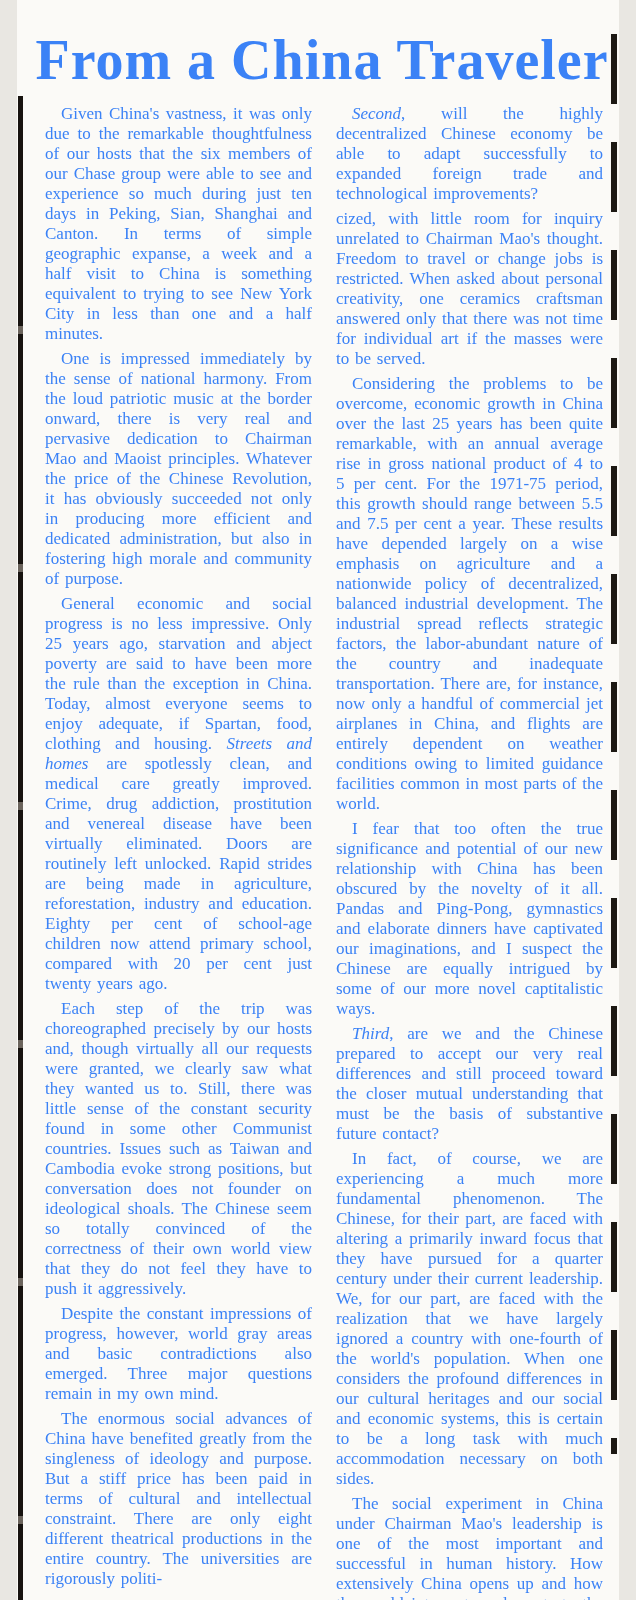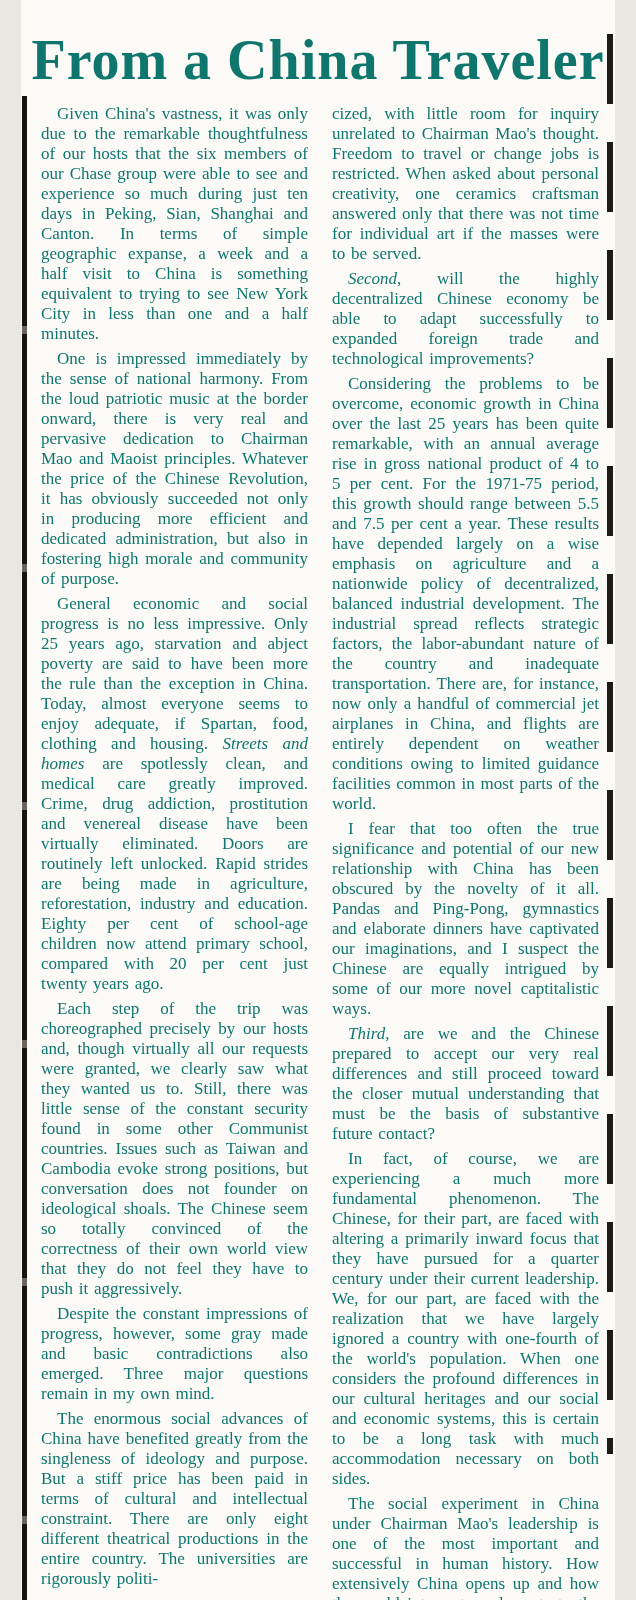--- a/index.html
+++ b/index.html
@@ -3,21 +3,22 @@
 <meta charset="utf-8">
 <style>
   html,body { margin:0; padding:0; background:#e9e7e2; }
   .page {
     position:relative;
     width:594px; height:1600px;
     margin:0 auto;
     background:#fbfaf7;
     overflow:hidden;
     font-family:"Liberation Serif", serif;
-    color:#0f766e;
+    color:#3b82f6;
+    padding-left:8px;
   }
   
   .left-rule {
     position:absolute; left:1px; top:96px; width:5px; height:1504px;
     background:repeating-linear-gradient(180deg,#17130f 0px,#17130f 230px,#6b645c 230px,#6b645c 238px);
   }
   .right-rule {
     position:absolute; right:2px; top:34px; width:6px; height:1420px;
     background:repeating-linear-gradient(180deg,#1d1914 0px,#1d1914 70px,rgba(0,0,0,0) 70px,rgba(0,0,0,0) 108px);
   }
@@ -75,29 +76,29 @@
 
   <h1 class="title">From a China Traveler</h1>
 
   <div class="columns">
     <div class="col">
       <div>
           <p class="para"><span>Given China's vastness, it was only due to the remarkable thoughtfulness of our hosts that the six members of our Chase group were able to see and experience so much during just ten days in Peking, Sian, Shanghai and Canton. In terms of simple geographic expanse, a week and a half visit to China is something equivalent to trying to see New York City in less than one and a half minutes.</span></p>
           <p class="para"><span>One is impressed immediately by the sense of national harmony. From the loud patriotic music at the border onward, there is very real and pervasive dedication to Chairman Mao and Maoist principles. Whatever the price of the Chinese Revolution, it has obviously succeeded not only in producing more efficient and dedicated administration, but also in fostering high morale and community of purpose.</span></p>
           <p class="para"><span>General economic and social progress is no less impressive. Only 25 years ago, starvation and abject poverty are said to have been more the rule than the exception in China. Today, almost everyone seems to enjoy adequate, if Spartan, food, clothing and housing. </span><i>Streets and homes</i><span> are spotlessly clean, and medical care greatly improved. Crime, drug addiction, prostitution and venereal disease have been virtually eliminated. Doors are routinely left unlocked. Rapid strides are being made in agriculture, reforestation, industry and education. Eighty per cent of school-age children now attend primary school, compared with 20 per cent just twenty years ago.</span></p>
           <p class="para"><span>Each step of the trip was choreographed precisely by our hosts and, though virtually all our requests were granted, we clearly saw what they wanted us to. Still, there was little sense of the constant security found in some other Communist countries. Issues such as Taiwan and Cambodia evoke strong positions, but conversation does not founder on ideological shoals. The Chinese seem so totally convinced of the correctness of their own world view that they do not feel they have to push it aggressively.</span></p>
-          <p class="para"><span>Despite the constant impressions of progress, however, some gray made and basic contradictions also emerged. Three major questions remain in my own mind.</span></p>
+          <p class="para"><span>Despite the constant impressions of progress, however, world gray areas and basic contradictions also emerged. Three major questions remain in my own mind.</span></p>
           <p class="para"><span>The enormous social advances of China have benefited greatly from the singleness of ideology and purpose. But a stiff price has been paid in terms of cultural and intellectual constraint. There are only eight different theatrical productions in the entire country. The universities are rigorously politi-</span></p>
         </div>
     </div>
 
     <div class="col">
       <div>
+          <p class="para"><i>Second</i><span>, will the highly decentralized Chinese economy be able to adapt successfully to expanded foreign trade and technological improvements?</span></p>
           <p class="para no-indent"><span>cized, with little room for inquiry unrelated to Chairman Mao's thought. Freedom to travel or change jobs is restricted. When asked about personal creativity, one ceramics craftsman answered only that there was not time for individual art if the masses were to be served.</span></p>
-          <p class="para"><i>Second</i><span>, will the highly decentralized Chinese economy be able to adapt successfully to expanded foreign trade and technological improvements?</span></p>
           <p class="para"><span>Considering the problems to be overcome, economic growth in China over the last 25 years has been quite remarkable, with an annual average rise in gross national product of 4 to 5 per cent. For the 1971-75 period, this growth should range between 5.5 and 7.5 per cent a year. These results have depended largely on a wise emphasis on agriculture and a nationwide policy of decentralized, balanced industrial development. The industrial spread reflects strategic factors, the labor-abundant nature of the country and inadequate transportation. There are, for instance, now only a handful of commercial jet airplanes in China, and flights are entirely dependent on weather conditions owing to limited guidance facilities common in most parts of the world.</span></p>
           <p class="para"><span>I fear that too often the true significance and potential of our new relationship with China has been obscured by the novelty of it all. Pandas and Ping-Pong, gymnastics and elaborate dinners have captivated our imaginations, and I suspect the Chinese are equally intrigued by some of our more novel captitalistic ways.</span></p>
           <p class="para"><i>Third</i><span>, are we and the Chinese prepared to accept our very real differences and still proceed toward the closer mutual understanding that must be the basis of substantive future contact?</span></p>
           <p class="para"><span>In fact, of course, we are experiencing a much more fundamental phenomenon. The Chinese, for their part, are faced with altering a primarily inward focus that they have pursued for a quarter century under their current leadership. We, for our part, are faced with the realization that we have largely ignored a country with one-fourth of the world's population. When one considers the profound differences in our cultural heritages and our social and economic systems, this is certain to be a long task with much accommodation necessary on both sides.</span></p>
           <p class="para"><span>The social experiment in China under Chairman Mao's leadership is one of the most important and successful in human history. How extensively China opens up and how the world interprets and reacts to the social innovations and life styles she has developed is certain to have a profound impact on the future of many nations.</span></p>
         </div>
       <div class="footer-note">
         <div class="hrule"></div>
         <p class="footer-text">David Rockefeller is chairman of the board of the Chase Manhattan Bank.</p>
       </div>

